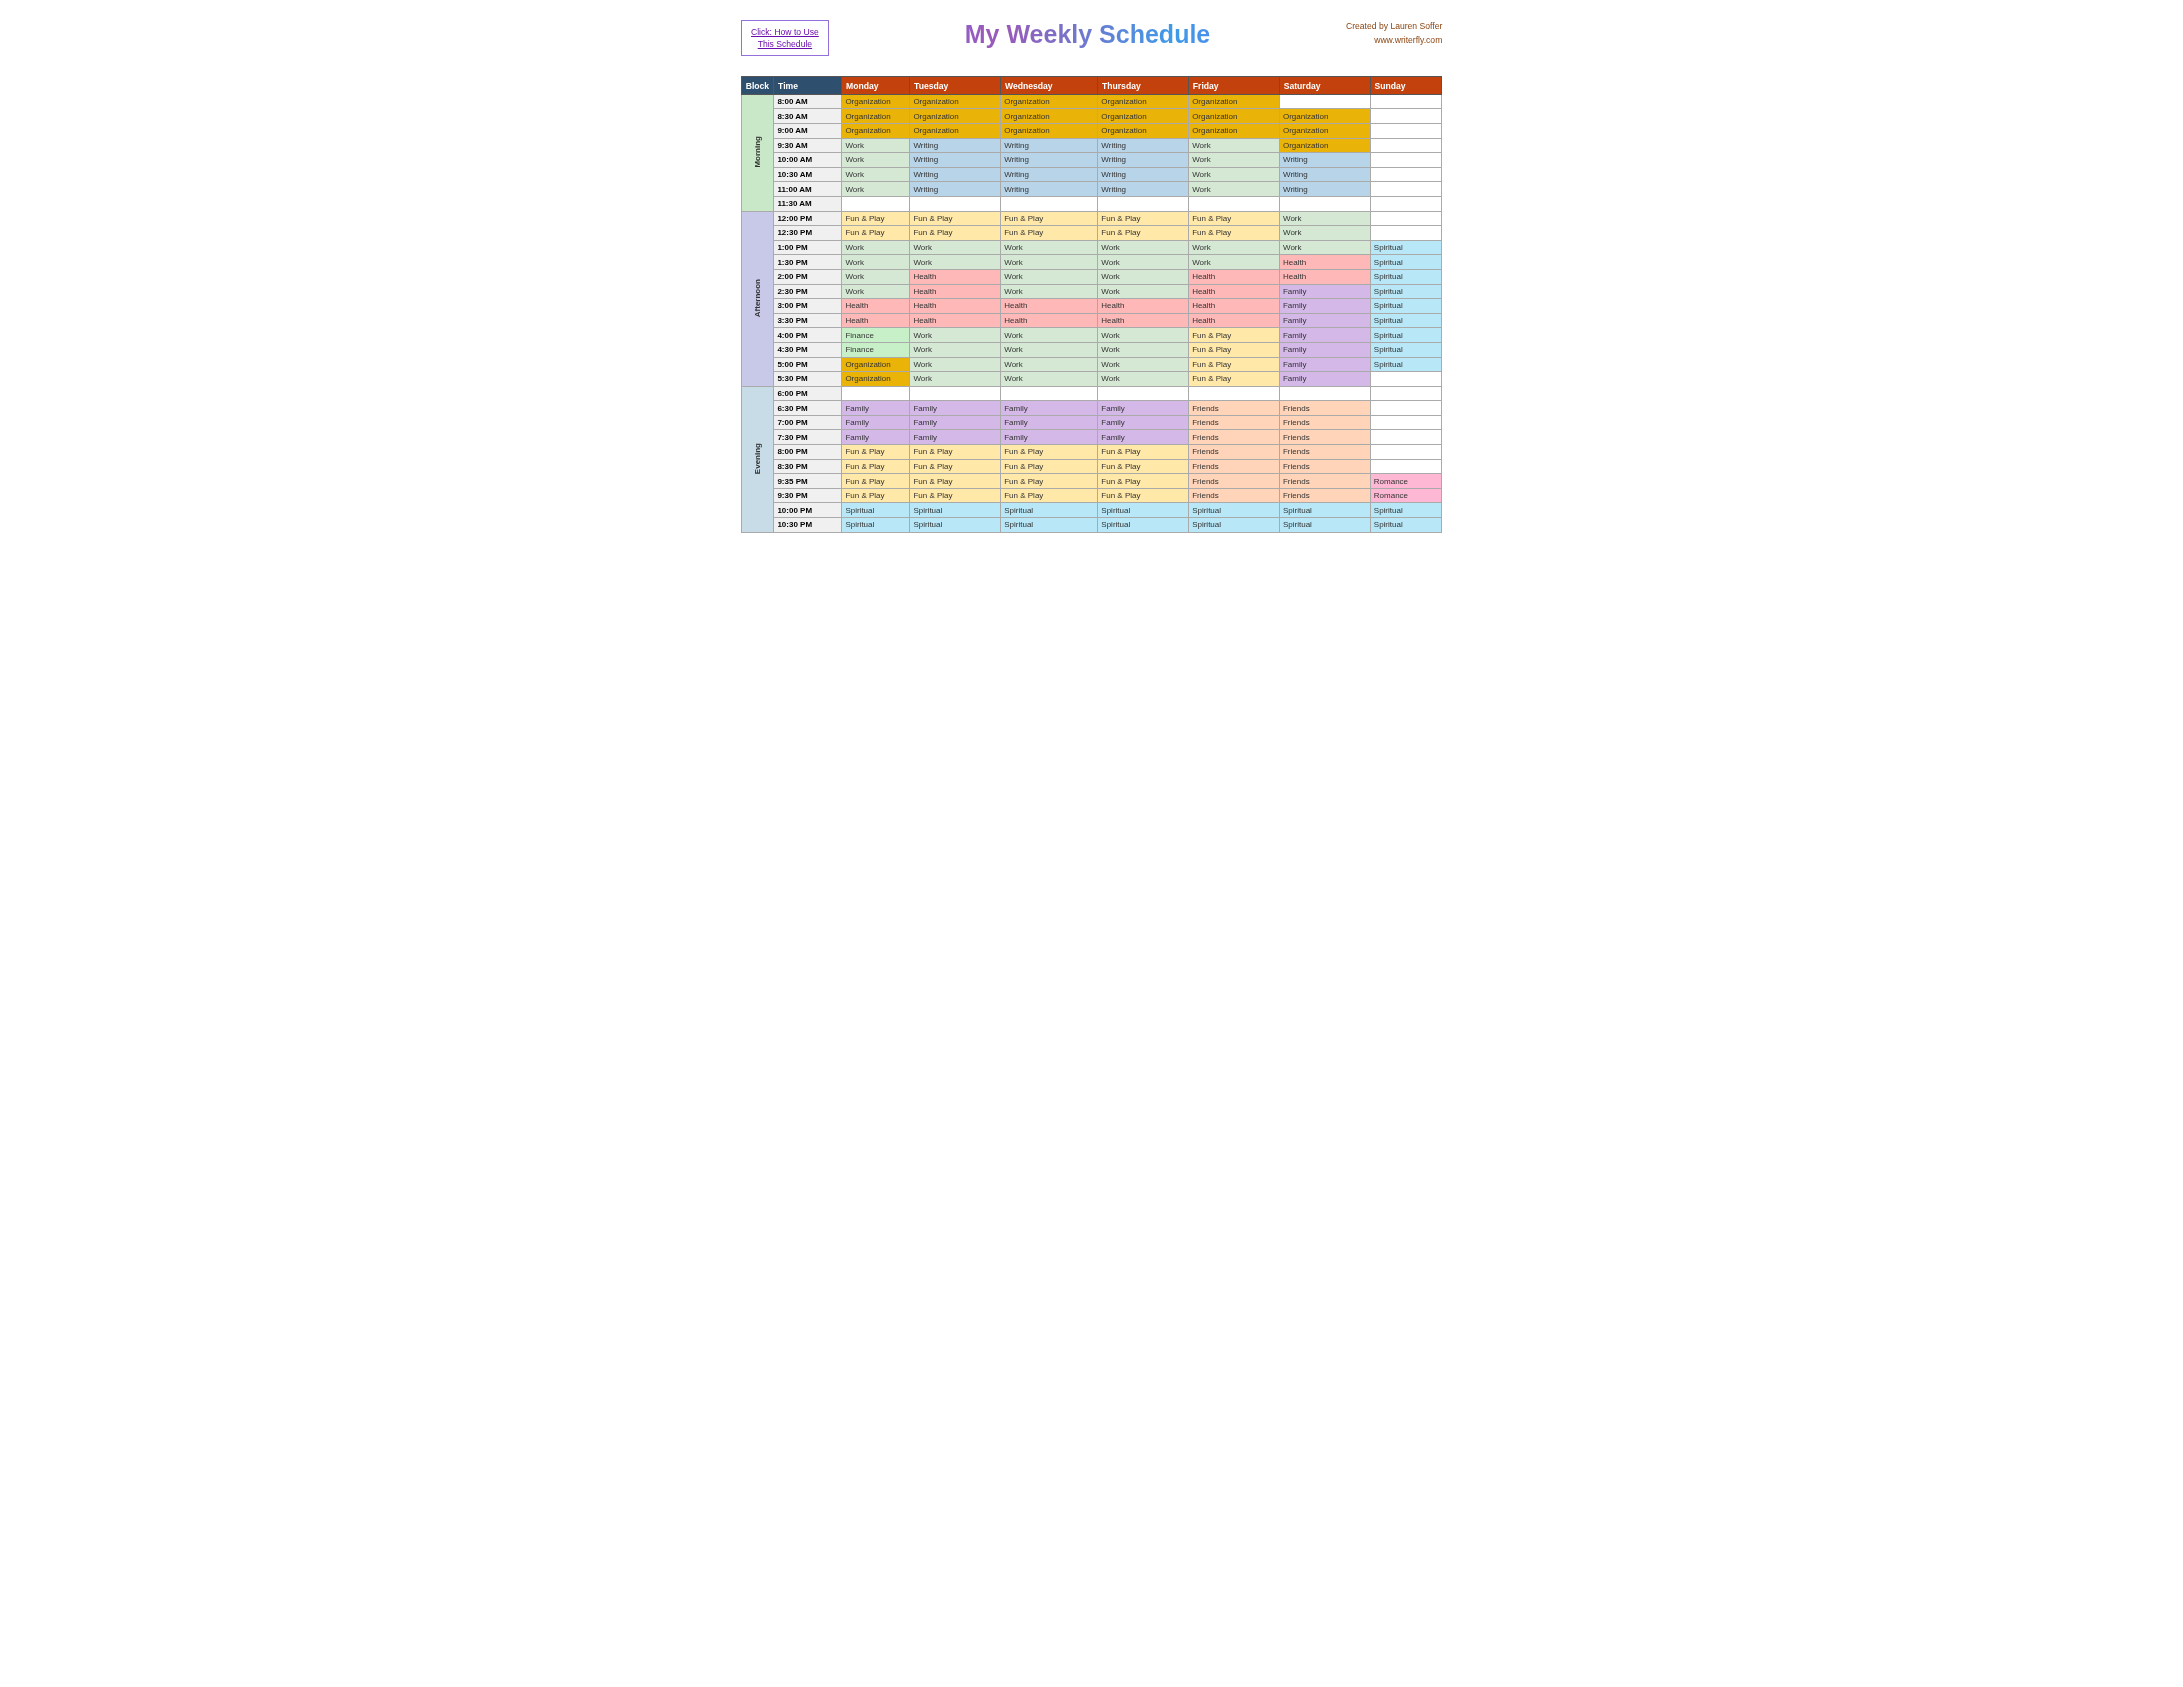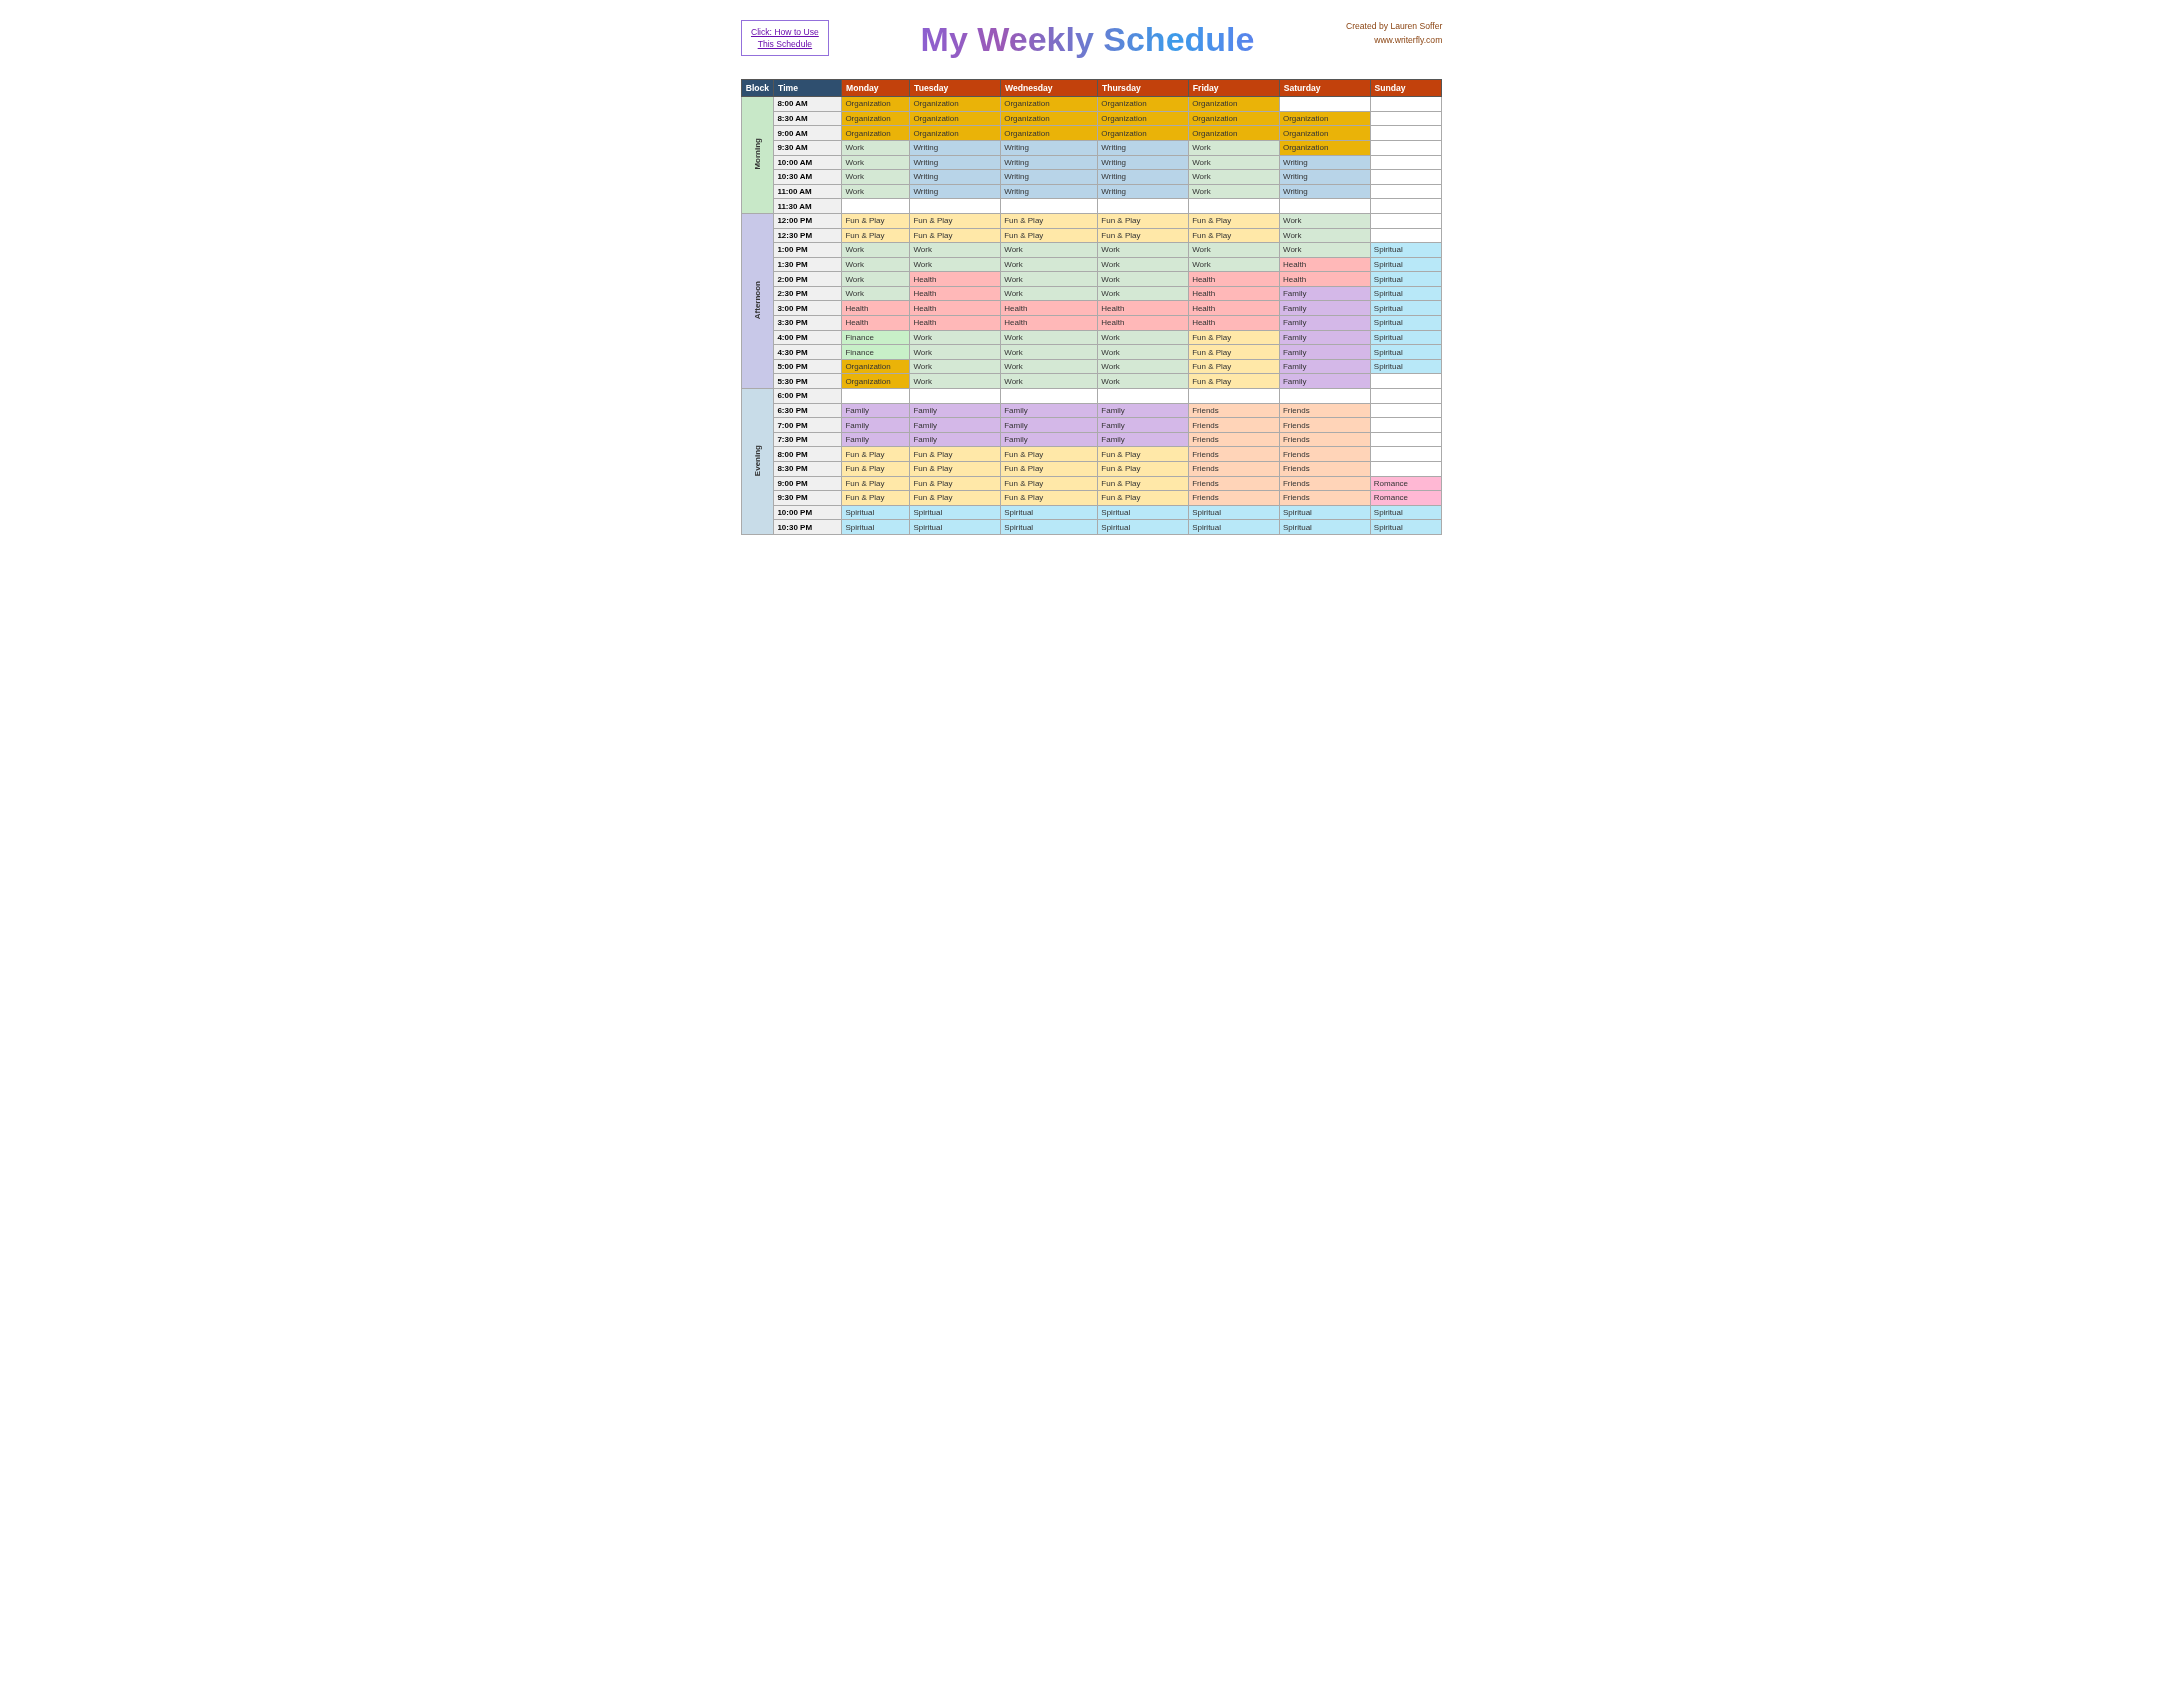--- a/index.html
+++ b/index.html
@@ -26,21 +26,21 @@
       color: #6A0DAD;
       font-size: 8.6px;
       cursor: pointer;
       background: white;
       text-decoration: underline;
       line-height: 1.4;
     }
 
     .main-title {
       font-family: 'Comic Sans MS', cursive, sans-serif;
-      font-size: 34px;
+      font-size: 25px;
       font-weight: bold;
       text-align: center;
       background: linear-gradient(to right, #7B68EE, #9B59B6, #3D9BE9, #7B68EE);
       -webkit-background-clip: text;
       -webkit-text-fill-color: transparent;
       background-clip: text;
       flex: 1;
     }
 
     .author-info {
@@ -417,21 +417,21 @@
         <td class="time-cell">8:30 PM</td>
         <td class="cell-fun">Fun &amp; Play</td>
         <td class="cell-fun">Fun &amp; Play</td>
         <td class="cell-fun">Fun &amp; Play</td>
         <td class="cell-fun">Fun &amp; Play</td>
         <td class="cell-friends">Friends</td>
         <td class="cell-friends">Friends</td>
         <td class="cell-empty"></td>
       </tr>
       <tr>
-        <td class="time-cell">9:00 PM</td>
+        <td class="time-cell">9:35 PM</td>
         <td class="cell-fun">Fun &amp; Play</td>
         <td class="cell-fun">Fun &amp; Play</td>
         <td class="cell-fun">Fun &amp; Play</td>
         <td class="cell-fun">Fun &amp; Play</td>
         <td class="cell-friends">Friends</td>
         <td class="cell-friends">Friends</td>
         <td class="cell-romance">Romance</td>
       </tr>
       <tr>
         <td class="time-cell">9:30 PM</td>

